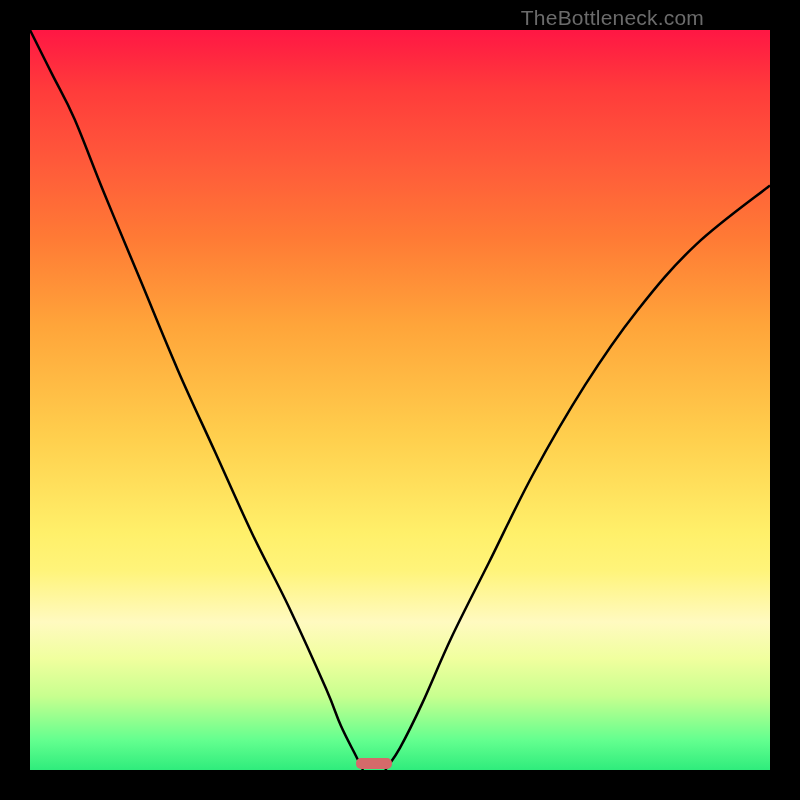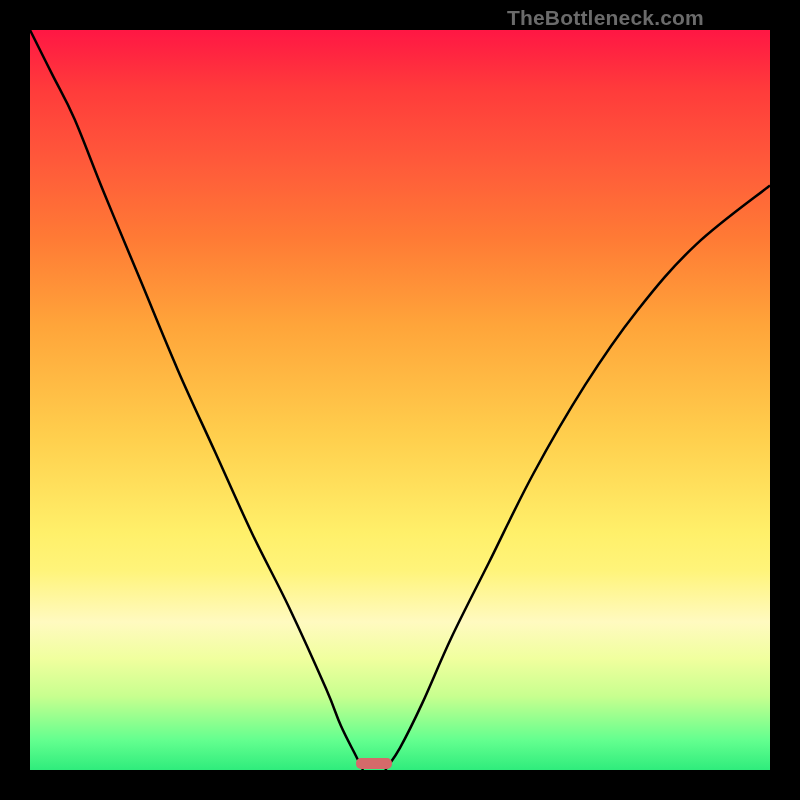--- a/index.html
+++ b/index.html
@@ -10,21 +10,20 @@
     overflow: hidden;
     background: #000;
     font-family: Arial, Helvetica, sans-serif;
   }
   .frame {
     position: absolute;
     top: 0; left: 0;
     width: 720px;
     height: 800px;
     background: #000;
-    font-weight: bold;
   }
   .plot-area {
     position: absolute;
     top: 30px;
     left: 30px;
     width: 740px;
     height: 740px;
     overflow: hidden;
   }
   .gradient {

